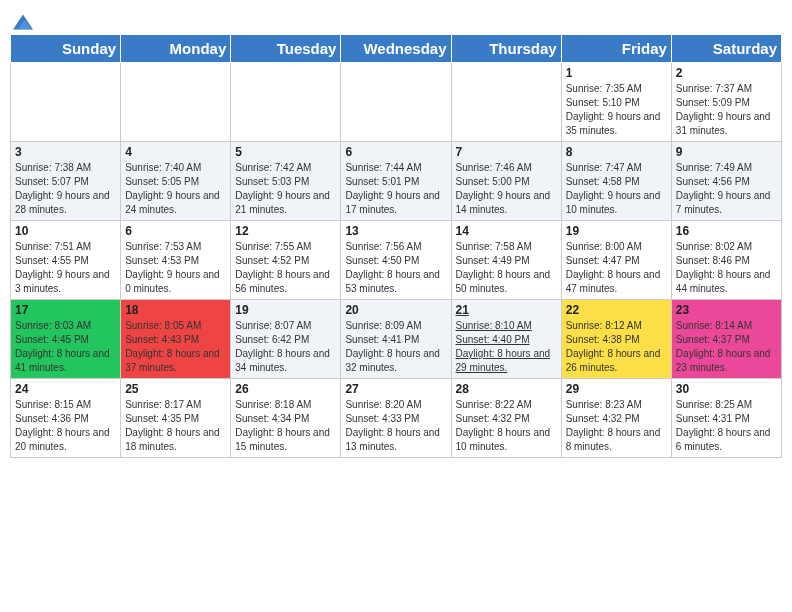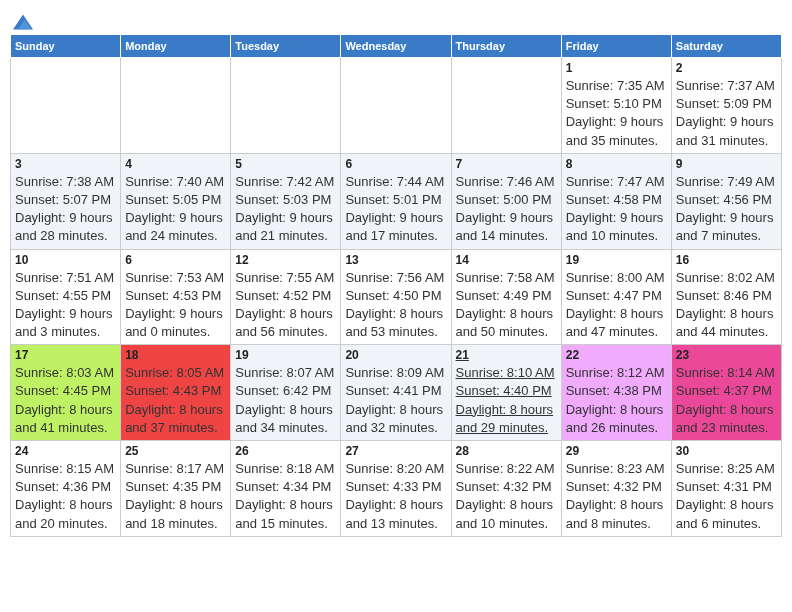--- a/index.html
+++ b/index.html
@@ -43,25 +43,25 @@
       font-size: 14px;
       color: #444;
     }
     .calendar {
       width: 100%;
       border-collapse: collapse;
     }
     .calendar th {
       background: #3a7bc8;
       color: #fff;
-      font-size: 11px;
+      font-size: 15px;
       font-weight: bold;
       padding: 5px 4px;
       border: 1px solid #fff;
-      text-align: left;
+      text-align: right;
     }
     .calendar td {
       border: 1px solid #ccc;
       vertical-align: top;
       padding: 3px 4px;
       font-size: 10px;
       color: #333;
       width: 110px;
       min-height: 75px;
       height: 75px;
@@ -71,21 +71,21 @@
       background: #f5f7fa;
     }
     .day-number {
       font-size: 12px;
       font-weight: bold;
       color: #222;
       display: block;
       margin-bottom: 2px;
     }
     .day-info {
-      font-size: 13px;
+      font-size: 10px;
       color: #333;
       line-height: 1.4;
     }
     .empty-cell {
       background: #fff;
     }
   </style>
 </head>
 <body>
 
@@ -220,21 +220,21 @@
 Daylight: 8 hours and 47 minutes.</div>
         </td>
         <td>
           <span class="day-number">16</span>
           <div class="day-info">Sunrise: 8:02 AM
 Sunset: 8:46 PM
 Daylight: 8 hours and 44 minutes.</div>
         </td>
       </tr>
       <tr>
-        <td style="background: #bef264;">
+        <td style="background: #22c55e;">
           <span class="day-number">17</span>
           <div class="day-info">Sunrise: 8:03 AM
 Sunset: 4:45 PM
 Daylight: 8 hours and 41 minutes.</div>
         </td>
         <td style="background: #ef4444;">
           <span class="day-number">18</span>
           <div class="day-info">Sunrise: 8:05 AM
 Sunset: 4:43 PM
 Daylight: 8 hours and 37 minutes.</div>
@@ -250,21 +250,21 @@
           <div class="day-info">Sunrise: 8:09 AM
 Sunset: 4:41 PM
 Daylight: 8 hours and 32 minutes.</div>
         </td>
         <td style="background: rgb(240, 244, 248); text-decoration: underline;">
           <span class="day-number">21</span>
           <div class="day-info">Sunrise: 8:10 AM
 Sunset: 4:40 PM
 Daylight: 8 hours and 29 minutes.</div>
         </td>
-        <td style="background: #f0abfc;">
+        <td style="background: #fde047;">
           <span class="day-number">22</span>
           <div class="day-info">Sunrise: 8:12 AM
 Sunset: 4:38 PM
 Daylight: 8 hours and 26 minutes.</div>
         </td>
         <td style="background: #ec4899;">
           <span class="day-number">23</span>
           <div class="day-info">Sunrise: 8:14 AM
 Sunset: 4:37 PM
 Daylight: 8 hours and 23 minutes.</div>

